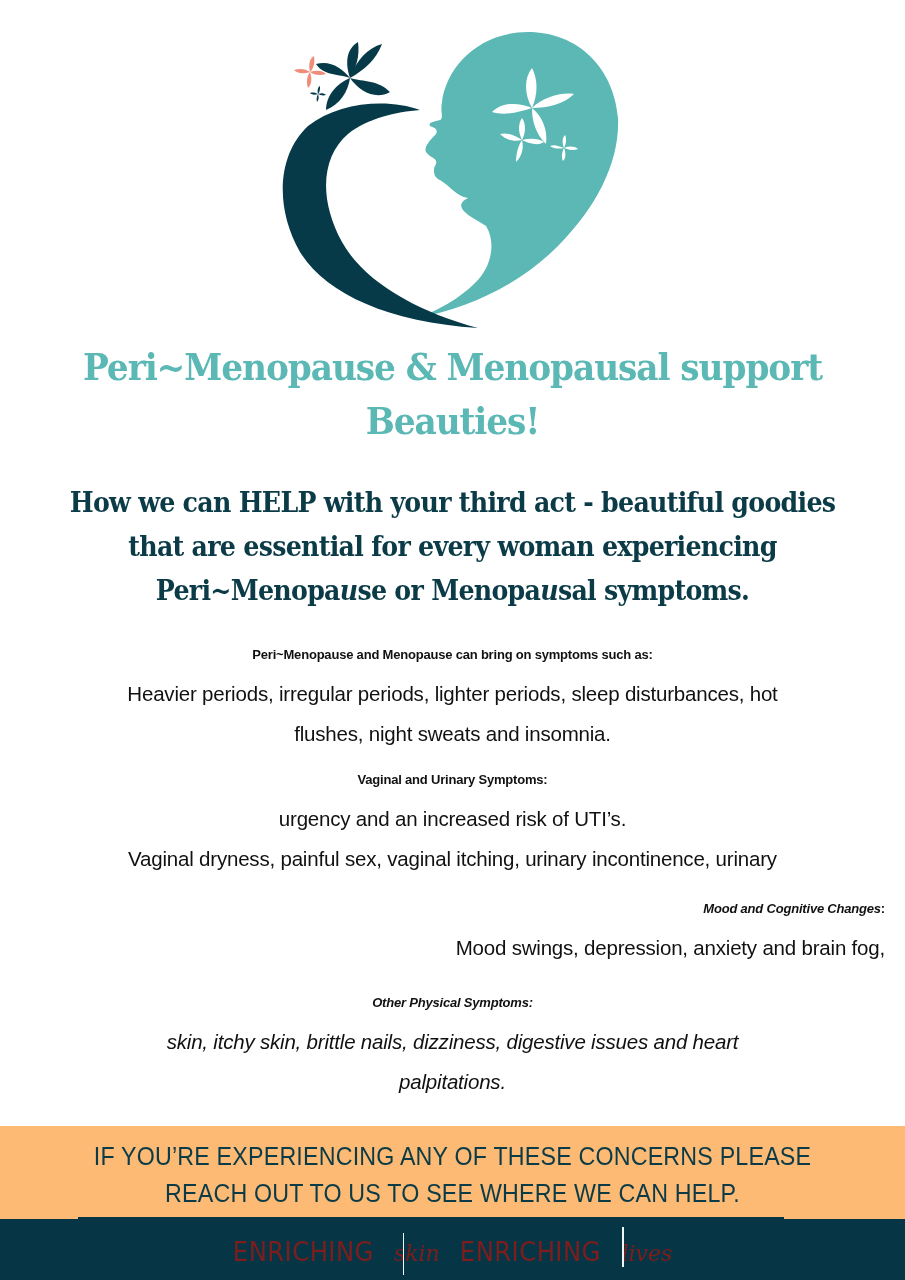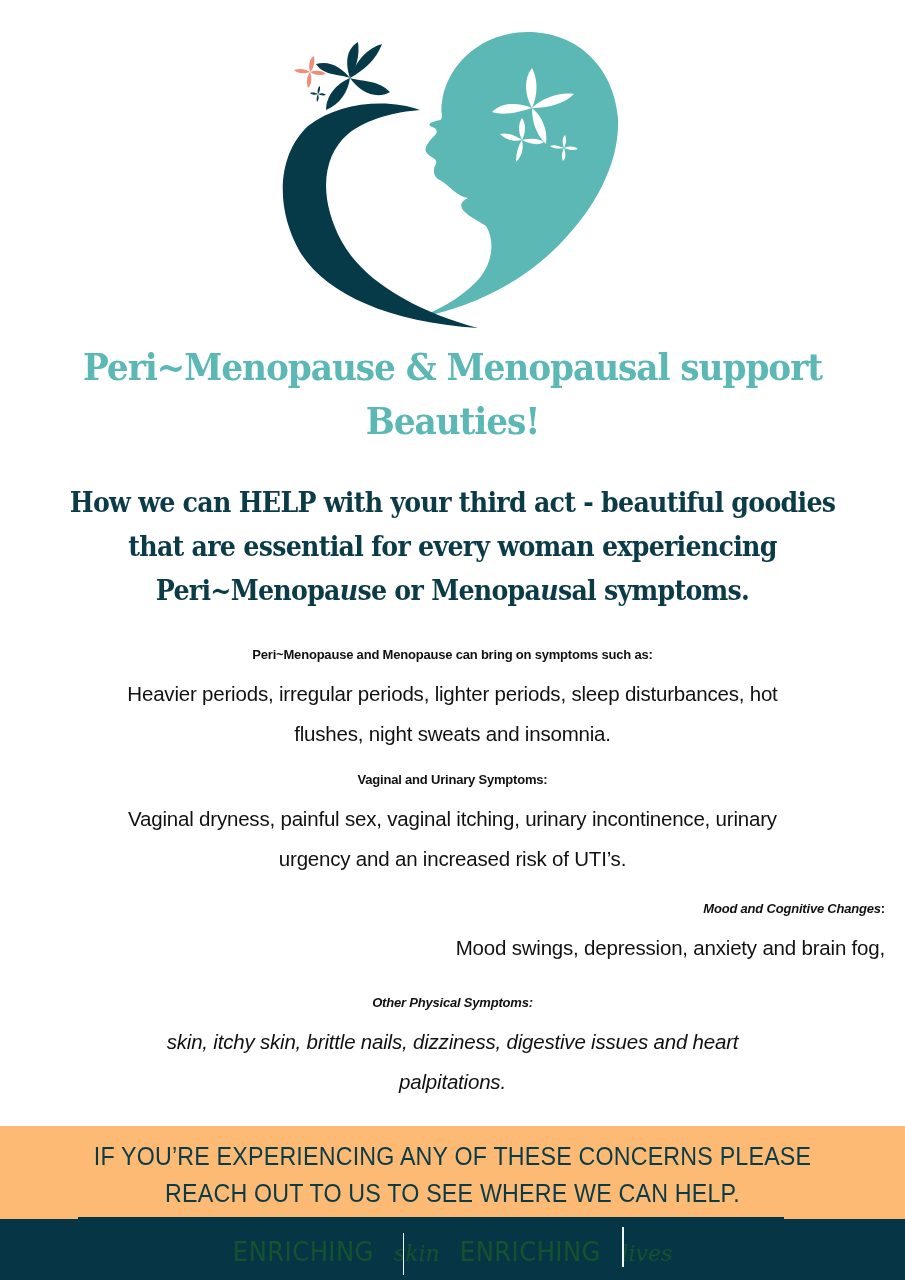--- a/index.html
+++ b/index.html
@@ -75,21 +75,21 @@
     .footer-band {
       position: absolute; left: 0; top: 1219px; width: 905px; height: 61px;
       background: #063645;
     }
     .footer-notch {
       position: absolute; left: 78px; top: 1217px; width: 706px; height: 3px;
       background: #063645;
     }
     .footer-text {
       position: absolute; left: 0; top: 1236px; width: 905px; text-align: center;
-      color: #14532d; white-space: nowrap;
+      color: #7f1d1d; white-space: nowrap;
     }
     .footer-text .caps {
       font-family: "DejaVu Sans", sans-serif; font-weight: normal;
       font-size: 27px; letter-spacing: 0.5px;
       display: inline-block; transform: scaleX(0.9);
     }
     .footer-text .script {
       font-family: "DejaVu Serif", serif; font-style: italic;
       font-size: 22px; display: inline-block; position: relative;
       margin: 0 8px;
@@ -163,22 +163,22 @@
 </div>
 
 <div class="content">
   <div class="section s1">
     <div class="heading">Peri~Menopause and Menopause can bring on symptoms such as:</div>
     <div class="body">Heavier periods, irregular periods, lighter periods, sleep disturbances, hot</div>
     <div class="body">flushes, night sweats and insomnia.</div>
   </div>
   <div class="section s2">
     <div class="heading">Vaginal and Urinary Symptoms:</div>
+    <div class="body">urgency and an increased risk of UTI’s.</div>
     <div class="body">Vaginal dryness, painful sex, vaginal itching, urinary incontinence, urinary</div>
-    <div class="body">urgency and an increased risk of UTI’s.</div>
   </div>
   <div class="section s3">
     <div class="heading"><span class="italic" style="font-style:italic">Mood and Cognitive Changes</span><span>:</span></div>
     <div class="body">Mood swings, depression, anxiety and brain fog,</div>
   </div>
   <div class="section s4">
     <div class="heading">Other Physical Symptoms:</div>
     <div class="body">skin, itchy skin, brittle nails, dizziness, digestive issues and heart</div>
     <div class="body">palpitations.</div>
   </div>

